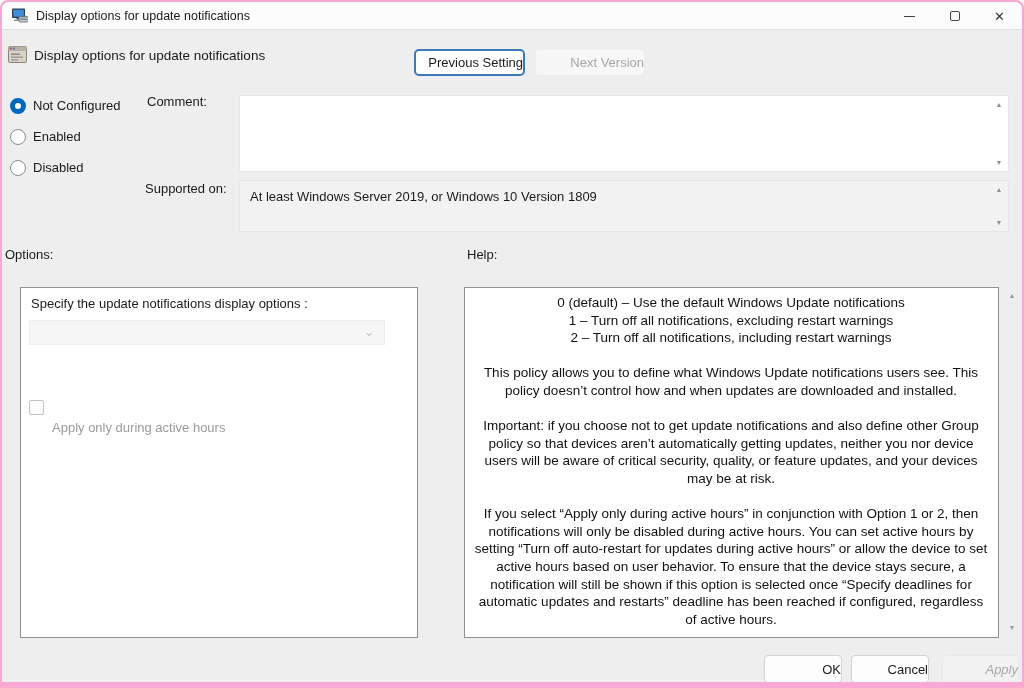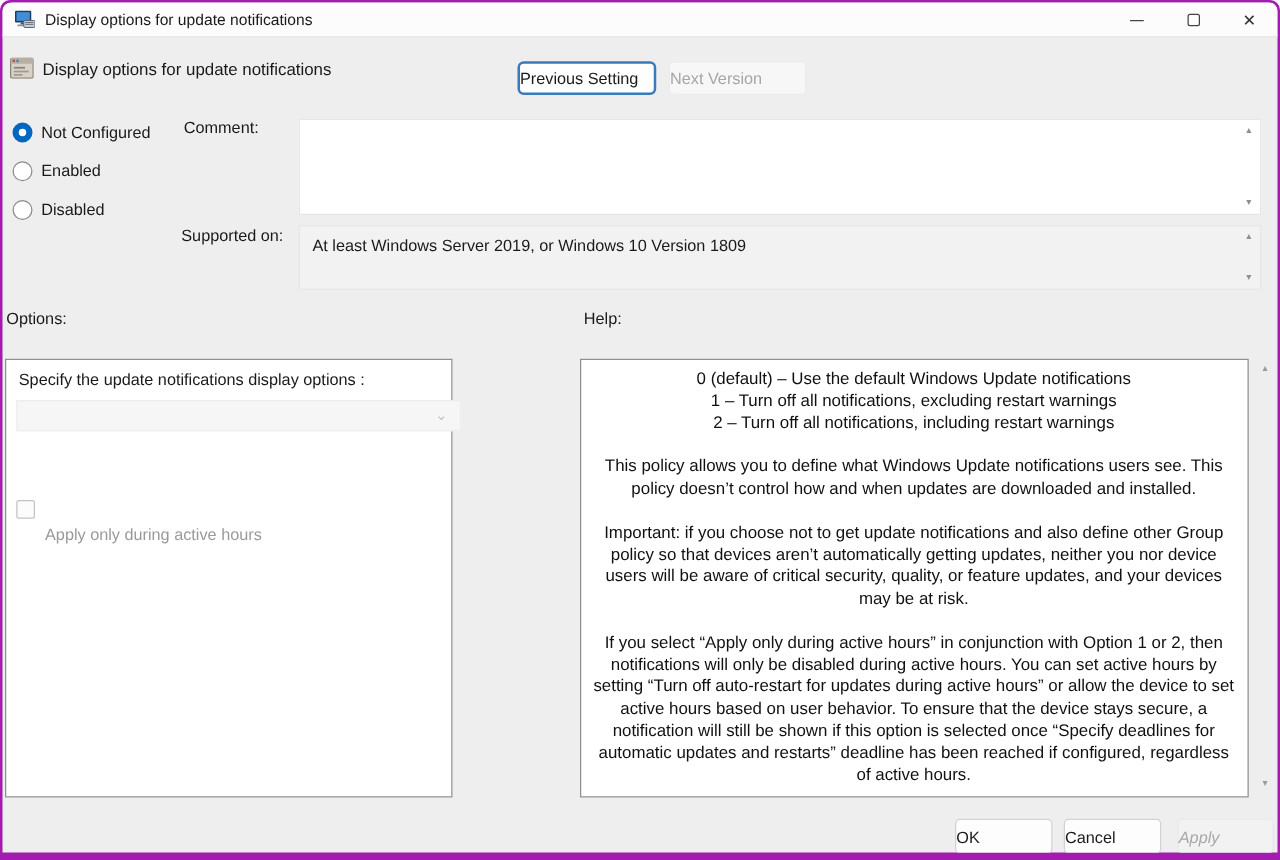--- a/index.html
+++ b/index.html
@@ -1,21 +1,21 @@
 <!DOCTYPE html>
 <html><head>
 <meta charset="utf-8">
 <style>
   * { margin:0; padding:0; box-sizing:border-box; }
   html,body { width:1024px; height:688px; }
   body { font-family:"Liberation Sans", sans-serif; color:#1a1a1a; }
 
   .frame {
     position:relative; width:1024px; height:688px;
-    background:#a21caf; border-radius:8px 8px 0 0;
+    background:#f9a8d4; border-radius:8px 8px 0 0;
   }
   .win {
     position:absolute; left:2px; top:2px; right:2px; bottom:6px;
     background:#eeeeee; border-radius:7px 7px 0 0; overflow:hidden;
   }
 
   
   .titlebar {
     position:absolute; left:0; top:0; right:0; height:28px;
     background:#fcfcfc; border-bottom:1px solid #e2e2e2;
@@ -31,21 +31,21 @@
   }
   .winctrl .min-glyph { display:block; width:11px; height:1px; background:#444; }
   .winctrl .max-glyph { display:block; width:10px; height:10px; border:1.2px solid #444; border-radius:2px; }
   .winctrl .close-glyph { font-size:13px; color:#333; }
 
   
   .policy-icon { position:absolute; left:6px; top:44px; width:19px; height:17px; }
   .policy-title { position:absolute; left:32px; top:46px; font-size:13.5px; color:#1a1a1a; }
   .btn {
     font-family:"Liberation Sans", sans-serif; font-size:13px; color:#1a1a1a;
-    background:#fdfdfd; border:1px solid #d2d2d2; border-radius:4px; text-align:left;
+    background:#fdfdfd; border:1px solid #d2d2d2; border-radius:4px; text-align:right;
   }
   .btn-prev {
     position:absolute; left:412px; top:47px; width:111px; height:27px;
     border:2px solid #3b7ab8; border-radius:5px; background:#fefefe;
   }
   .btn-next {
     position:absolute; left:533px; top:47px; width:110px; height:27px;
     background:#f7f7f7; border:1px solid #ececec; color:#a6a6a6;
   }
 
@@ -74,21 +74,21 @@
     left:237px; top:178px; width:770px; height:52px;
     background:#f2f2f2; border:1px solid #e6e6e6;
   }
   .supported-box .val { position:absolute; left:10px; top:8px; font-size:13px; color:#1a1a1a; }
 
   
   .sec-label { position:absolute; top:245px; font-size:13px; color:#1a1a1a; }
 
   
   .panel { position:absolute; top:285px; height:351px; background:#ffffff; border:1px solid #8f8f8f; }
-  .options-panel { left:2px; width:358px; }
+  .options-panel { left:18px; width:398px; }
   .help-panel { left:462px; width:535px; overflow:hidden; }
 
   .dd-label { position:absolute; left:10px; top:8px; font-size:13px; color:#1a1a1a; }
   .dropdown {
     position:absolute; left:8px; top:32px; width:356px; height:25px;
     background:#f6f6f6; border:1px solid #ededed;
   }
   .dropdown .chev {
     position:absolute; right:10px; top:1px; font-size:12px; color:#c4c4c4; line-height:20px;
   }

